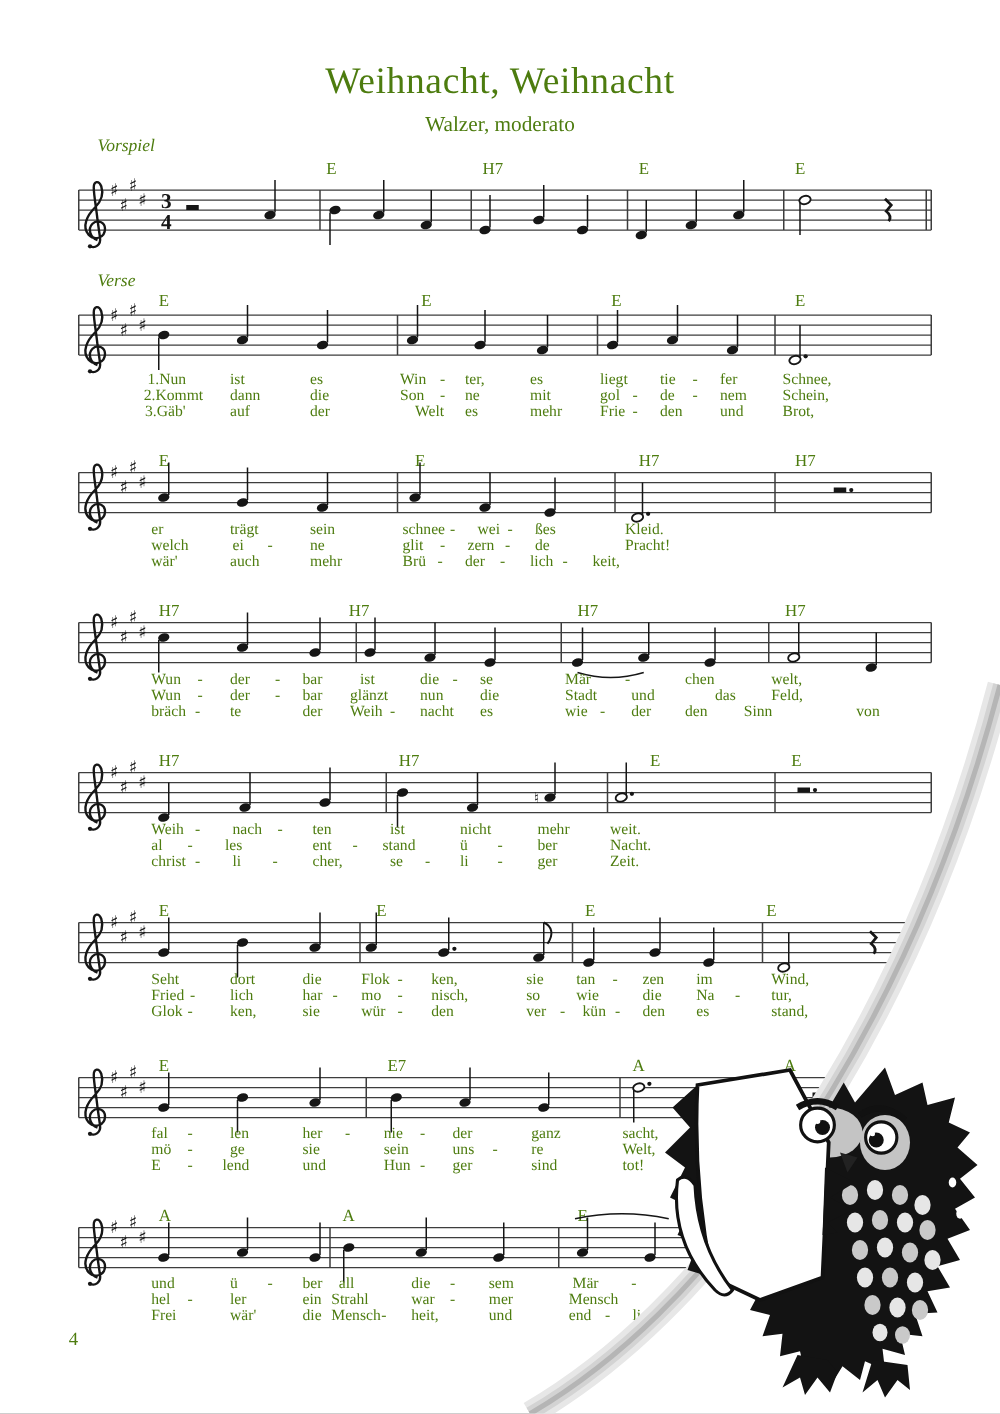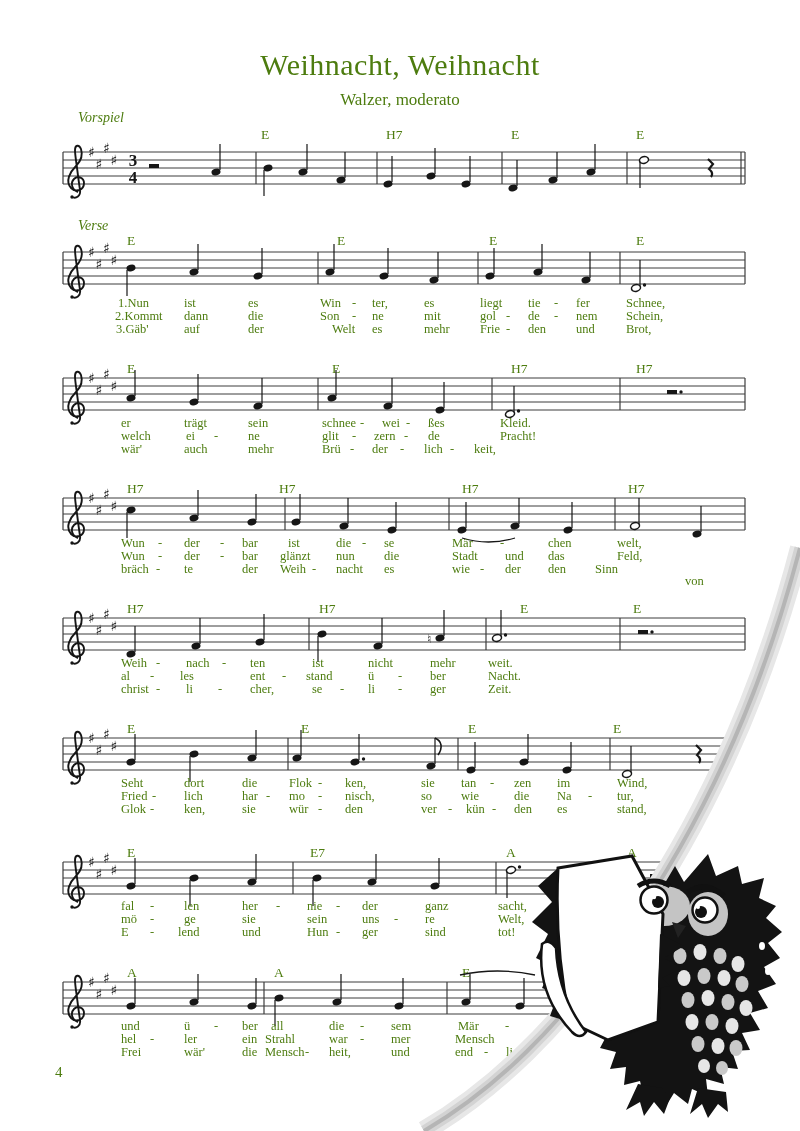--- a/index.html
+++ b/index.html
@@ -367,36 +367,36 @@
       <div class="lyr" style="left: 121px; top: 549px;">Wun</div>
       <div class="lyr" style="left: 158px; top: 549px;">-</div>
       <div class="lyr" style="left: 184px; top: 549px;">der</div>
       <div class="lyr" style="left: 220px; top: 549px;">-</div>
       <div class="lyr" style="left: 242px; top: 549px;">bar</div>
       <div class="lyr" style="left: 280px; top: 549px;">glänzt</div>
       <div class="lyr" style="left: 336px; top: 549px;">nun</div>
       <div class="lyr" style="left: 384px; top: 549px;">die</div>
       <div class="lyr" style="left: 452px; top: 549px;">Stadt</div>
       <div class="lyr" style="left: 505px; top: 549px;">und</div>
-      <div class="lyr" style="left: 548px; top: 549px;">das</div>
+      <div class="lyr" style="left: 572px; top: 549px;">das</div>
       <div class="lyr" style="left: 617px; top: 549px;">Feld,</div>
       <div class="lyr" style="left: 121px; top: 562px;">bräch</div>
       <div class="lyr" style="left: 156px; top: 562px;">-</div>
       <div class="lyr" style="left: 184px; top: 562px;">te</div>
       <div class="lyr" style="left: 242px; top: 562px;">der</div>
       <div class="lyr" style="left: 280px; top: 562px;">Weih</div>
       <div class="lyr" style="left: 312px; top: 562px;">-</div>
       <div class="lyr" style="left: 336px; top: 562px;">nacht</div>
       <div class="lyr" style="left: 384px; top: 562px;">es</div>
       <div class="lyr" style="left: 452px; top: 562px;">wie</div>
       <div class="lyr" style="left: 480px; top: 562px;">-</div>
       <div class="lyr" style="left: 505px; top: 562px;">der</div>
       <div class="lyr" style="left: 548px; top: 562px;">den</div>
       <div class="lyr" style="left: 595px; top: 562px;">Sinn</div>
-      <div class="lyr" style="left: 685px; top: 562px; margin-top: 12px;">von</div>
+      <div class="lyr" style="left: 685px; top: 562px;">von</div>
       <div class="chord" style="left: 127px; top: 601px;">H7</div>
       <div class="chord" style="left: 319px; top: 601px;">H7</div>
       <div class="chord" style="left: 520px; top: 601px;">E</div>
       <div class="chord" style="left: 633px; top: 601px;">E</div>
       <svg class="staffsvg" width="800" height="118" viewBox="0 0 800 118" style="top: 572px;">
         <line x1="63" y1="46" x2="745" y2="46" stroke="#3d3d3d" stroke-width="1"></line>
         <line x1="63" y1="54" x2="745" y2="54" stroke="#3d3d3d" stroke-width="1"></line>
         <line x1="63" y1="62" x2="745" y2="62" stroke="#3d3d3d" stroke-width="1"></line>
         <line x1="63" y1="70" x2="745" y2="70" stroke="#3d3d3d" stroke-width="1"></line>
         <line x1="63" y1="78" x2="745" y2="78" stroke="#3d3d3d" stroke-width="1"></line>

